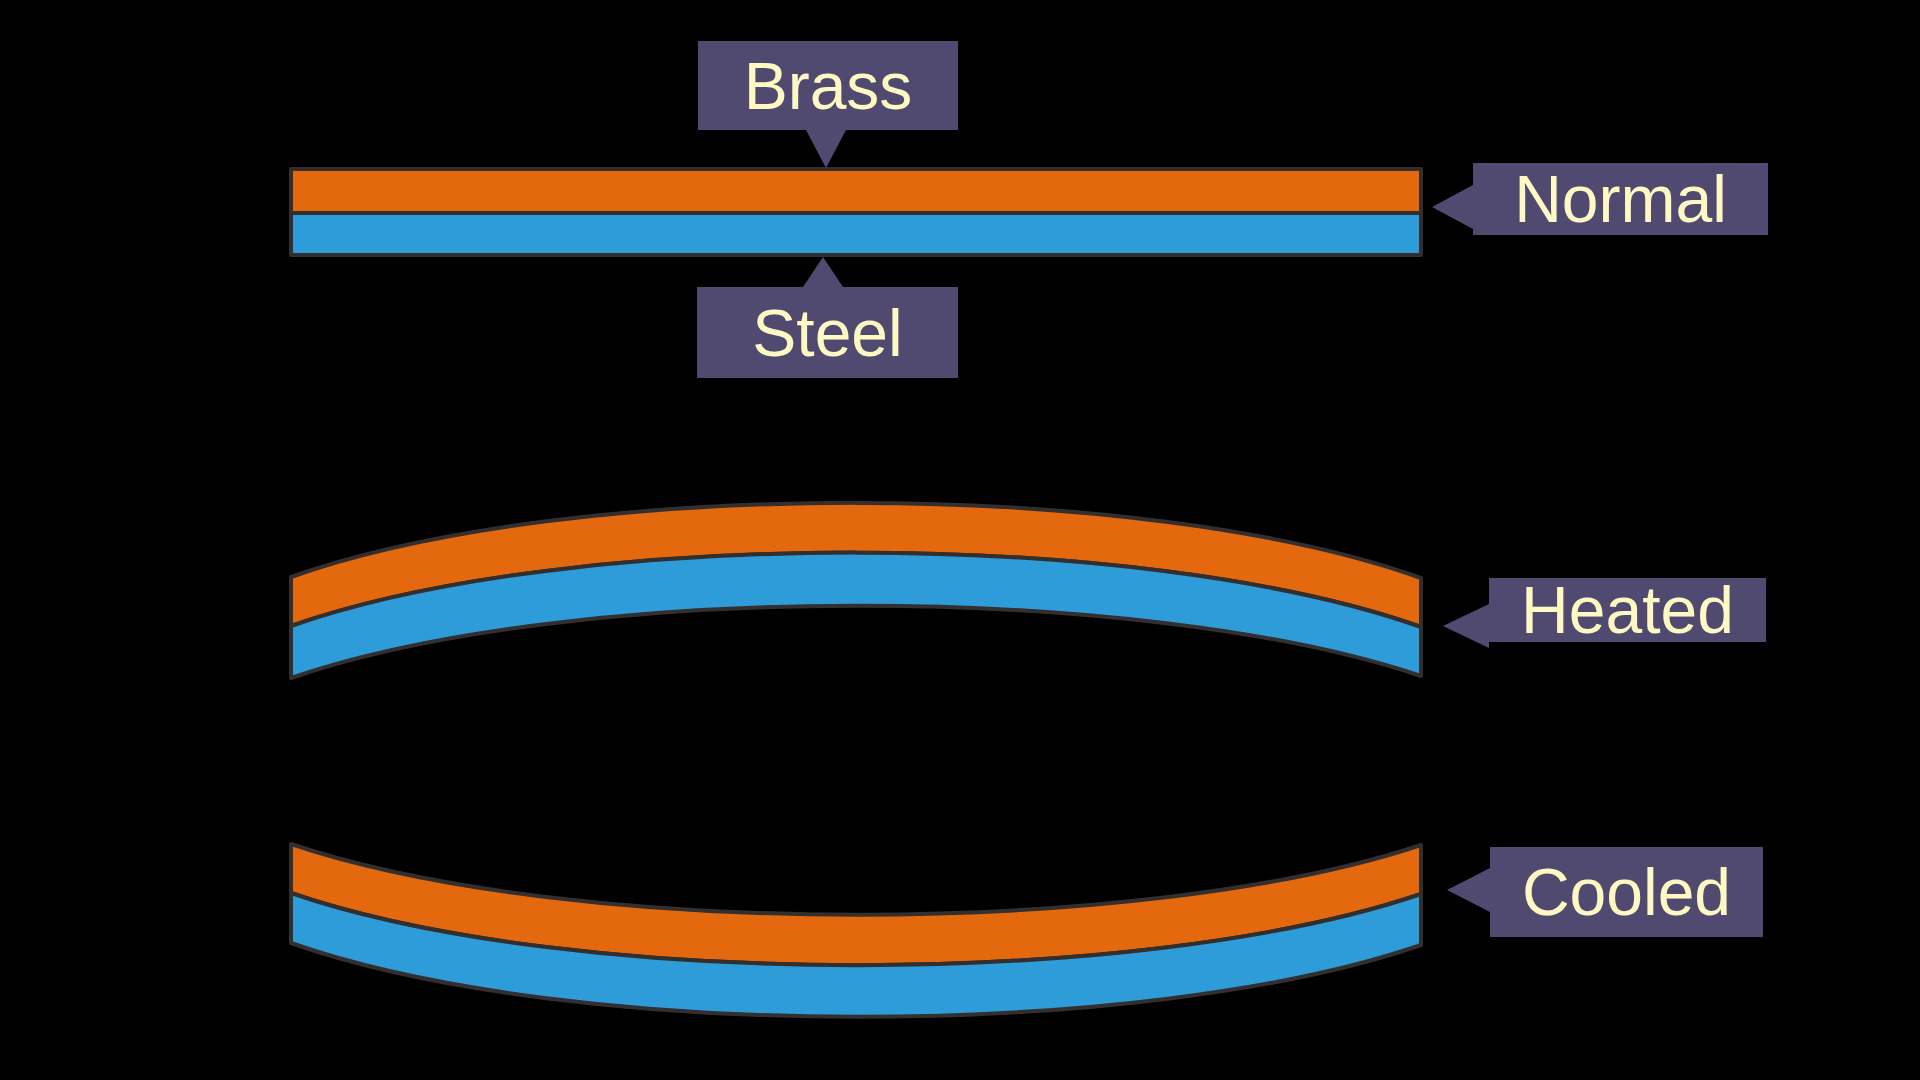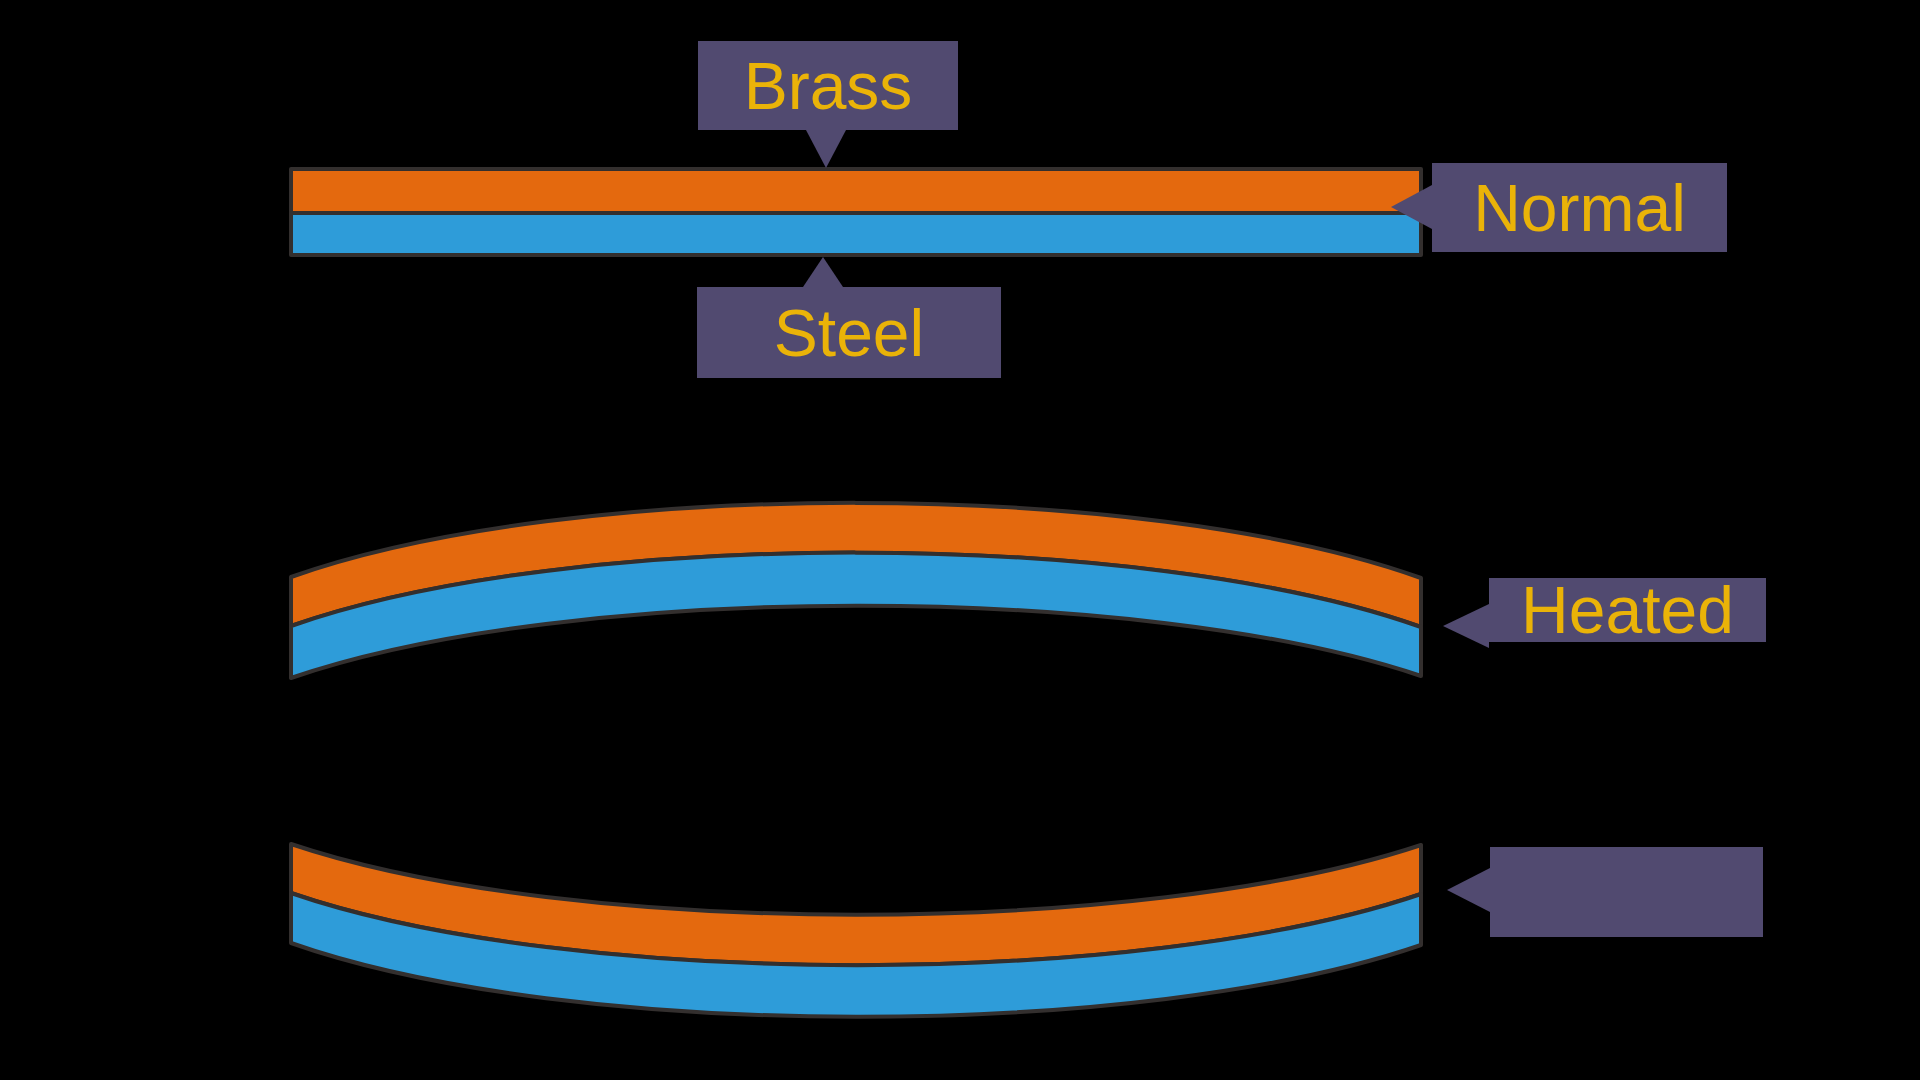--- a/index.html
+++ b/index.html
@@ -18,21 +18,21 @@
   .strips-svg {
     position: absolute;
     left: 0;
     top: 0;
     width: 1920px;
     height: 1080px;
   }
   .callout {
     position: absolute;
     background: #514a70;
-    color: #eab308;
+    color: #fef9c3;
     display: flex;
     align-items: center;
     justify-content: center;
     font-size: 66px;
     line-height: 1;
     white-space: nowrap;
   }
   .ptr {
     position: absolute;
     width: 0;
@@ -40,29 +40,29 @@
   }
   
   .callout.brass   { left: 698px;  top: 41px;  width: 260px; height: 89px; }
   .callout.brass .ptr {
     left: 108px; top: 89px;
     border-left: 20px solid transparent;
     border-right: 20px solid transparent;
     border-top: 38px solid #514a70;
   }
   
-  .callout.steel   { left: 697px;  top: 287px; width: 304px; height: 91px; }
+  .callout.steel   { left: 697px;  top: 287px; width: 261px; height: 91px; }
   .callout.steel .ptr {
     left: 106px; top: -30px;
     border-left: 20px solid transparent;
     border-right: 20px solid transparent;
     border-bottom: 30px solid #514a70;
   }
   
-  .callout.normal  { left: 1432px; top: 163px; width: 295px; height: 89px; }
+  .callout.normal  { left: 1473px; top: 163px; width: 295px; height: 72px; }
   .callout.normal .ptr {
     left: -41px; top: 22px;
     border-top: 22px solid transparent;
     border-bottom: 22px solid transparent;
     border-right: 41px solid #514a70;
   }
   .callout.heated  { left: 1489px; top: 578px; width: 277px; height: 64px; }
   .callout.heated .ptr {
     left: -46px; top: 26px;
     border-top: 22px solid transparent;
@@ -114,16 +114,17 @@
     <span>Normal</span>
     <div class="ptr"></div>
   </div>
 
   <div class="callout heated">
     <span>Heated</span>
     <div class="ptr"></div>
   </div>
 
   <div class="callout cooled">
+    <span>Cooled</span>
     <div class="ptr"></div>
   </div>
 
 </div>
 
 </body></html>

